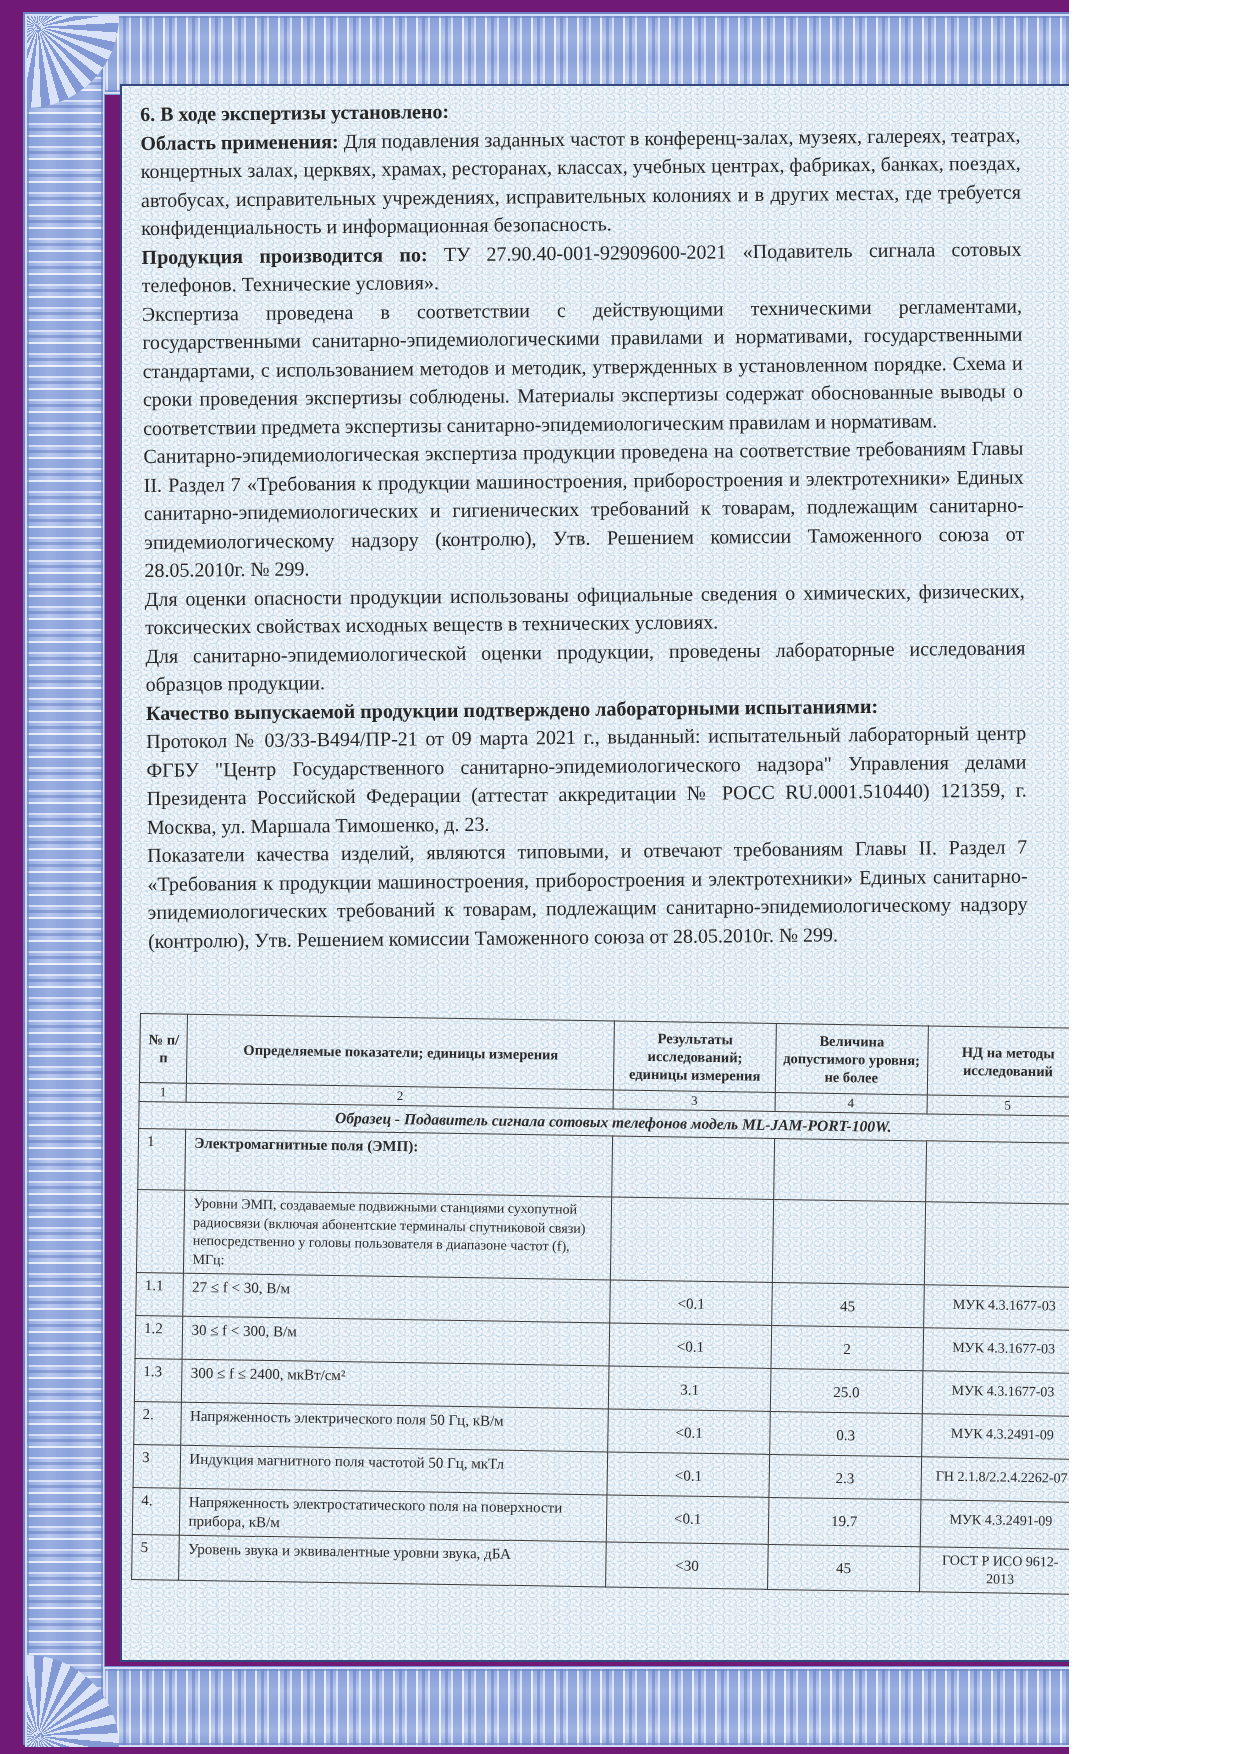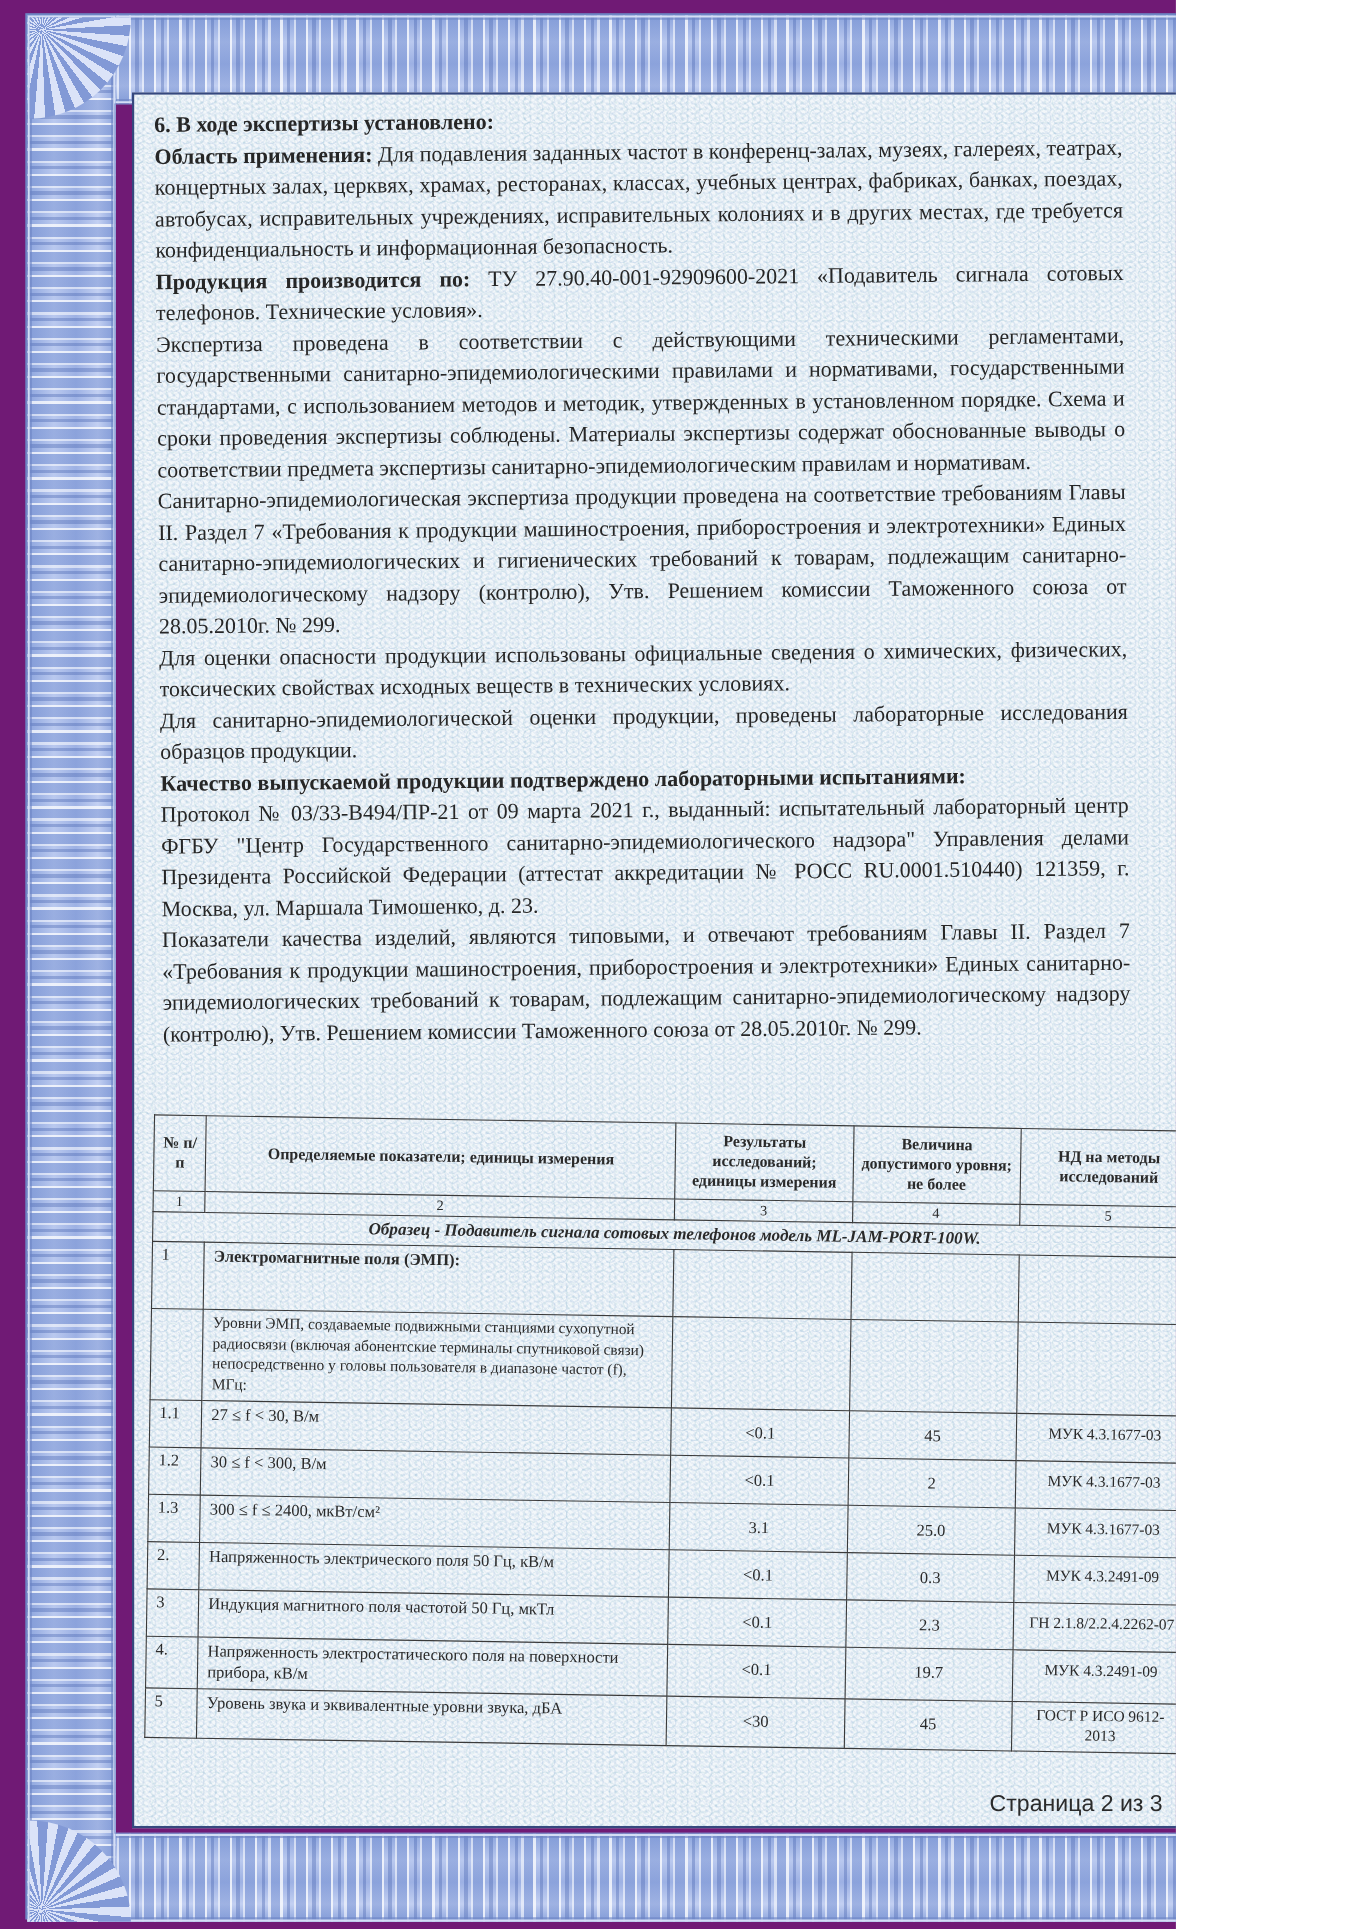--- a/index.html
+++ b/index.html
@@ -221,16 +221,15 @@
             <td class="c-num">5</td>
             <td class="c-ind">Уровень звука и эквивалентные уровни звука, дБА</td>
             <td class="c-res"><span class="vshift">&lt;30</span></td>
             <td class="c-lim"><span class="vshift">45</span></td>
             <td class="c-met"><span>ГОСТ Р ИСО 9612-2013</span></td>
           </tr>
         </tbody>
       </table>
     </div>
 
-    <div class="pagefoot">Страница 2 из 3</div>
 
   </div>
 </div>
 
 </body></html>

